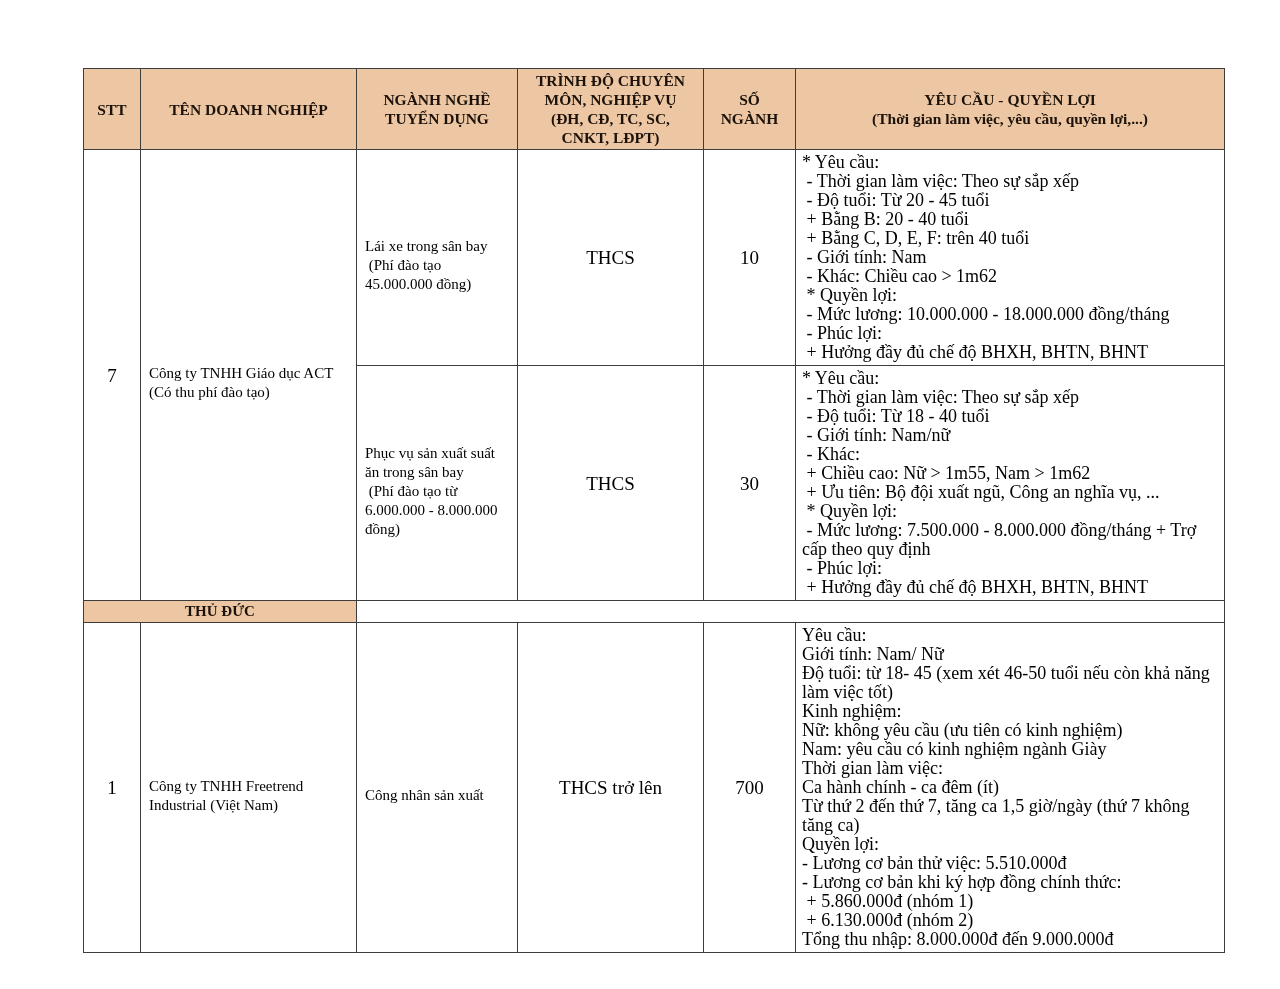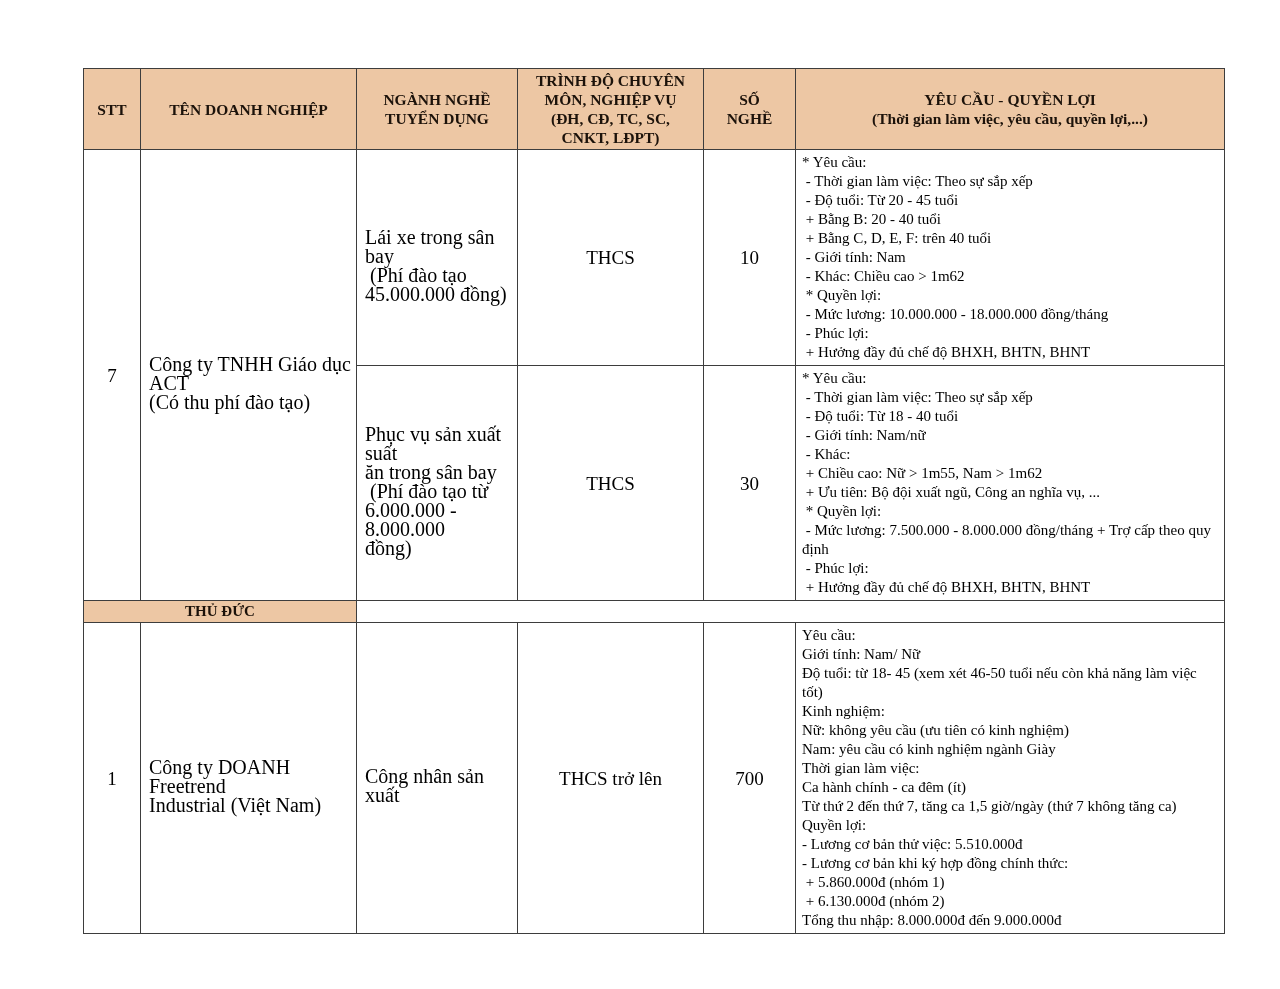--- a/index.html
+++ b/index.html
@@ -47,30 +47,30 @@
   
   td.c {
     font-size: 19px;
     line-height: 19px;
     text-align: center;
     vertical-align: middle;
     padding: 2px;
   }
   
   td.lft {
-    font-size: 20px;
+    font-size: 15px;
     line-height: 19px;
     text-align: left;
     vertical-align: middle;
     white-space: pre-wrap;
     padding: 18px 4px 2px 8px;
   }
   
   td.req {
-    font-size: 15px;
+    font-size: 18px;
     line-height: 19px;
     text-align: left;
     vertical-align: top;
     white-space: pre-wrap;
     padding: 3px 6px 3px 6px;
   }
   
   td.section {
     background: #edc7a4;
     font-weight: bold;
@@ -108,21 +108,21 @@
         <tr class="h-header">
       <th class="hdr">STT</th>
       <th class="hdr">TÊN DOANH NGHIỆP</th>
       <th class="hdr">NGÀNH NGHỀ
 TUYỂN DỤNG</th>
       <th class="hdr">TRÌNH ĐỘ CHUYÊN
 MÔN, NGHIỆP VỤ
 (ĐH, CĐ, TC, SC,
 CNKT, LĐPT)</th>
       <th class="hdr">SỐ
-NGHỀ</th>
+NGÀNH</th>
       <th class="hdr">YÊU CẦU - QUYỀN LỢI
 (Thời gian làm việc, yêu cầu, quyền lợi,...)</th>
     </tr>
 
     <tr class="h-rowA">
       <td class="c" rowspan="2">7</td>
       <td class="lft" rowspan="2">Công ty TNHH Giáo dục ACT
 (Có thu phí đào tạo)</td>
       <td class="lft">Lái xe trong sân bay
  (Phí đào tạo
@@ -163,21 +163,21 @@
  + Hưởng đầy đủ chế độ BHXH, BHTN, BHNT</td>
     </tr>
 
     <tr class="h-section">
       <td class="section" colspan="2">THỦ ĐỨC</td>
       <td class="section-empty" colspan="4"></td>
     </tr>
 
     <tr class="h-rowC">
       <td class="c">1</td>
-      <td class="lft">Công ty DOANH Freetrend
+      <td class="lft">Công ty TNHH Freetrend
 Industrial (Việt Nam)</td>
       <td class="lft">Công nhân sản xuất</td>
       <td class="c">THCS trở lên</td>
       <td class="c">700</td>
       <td class="req">Yêu cầu:
 Giới tính: Nam/ Nữ
 Độ tuổi: từ 18- 45 (xem xét 46-50 tuổi nếu còn khả năng làm việc tốt)
 Kinh nghiệm:
 Nữ: không yêu cầu (ưu tiên có kinh nghiệm)
 Nam: yêu cầu có kinh nghiệm ngành Giày

